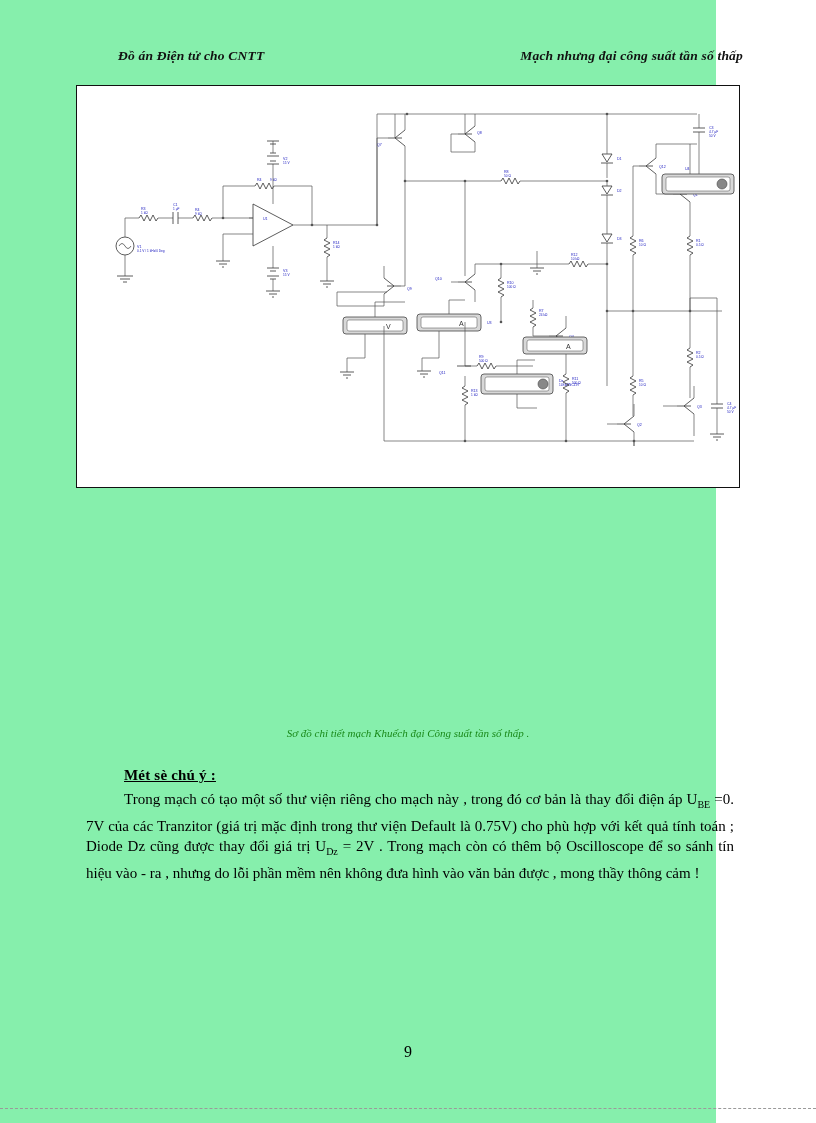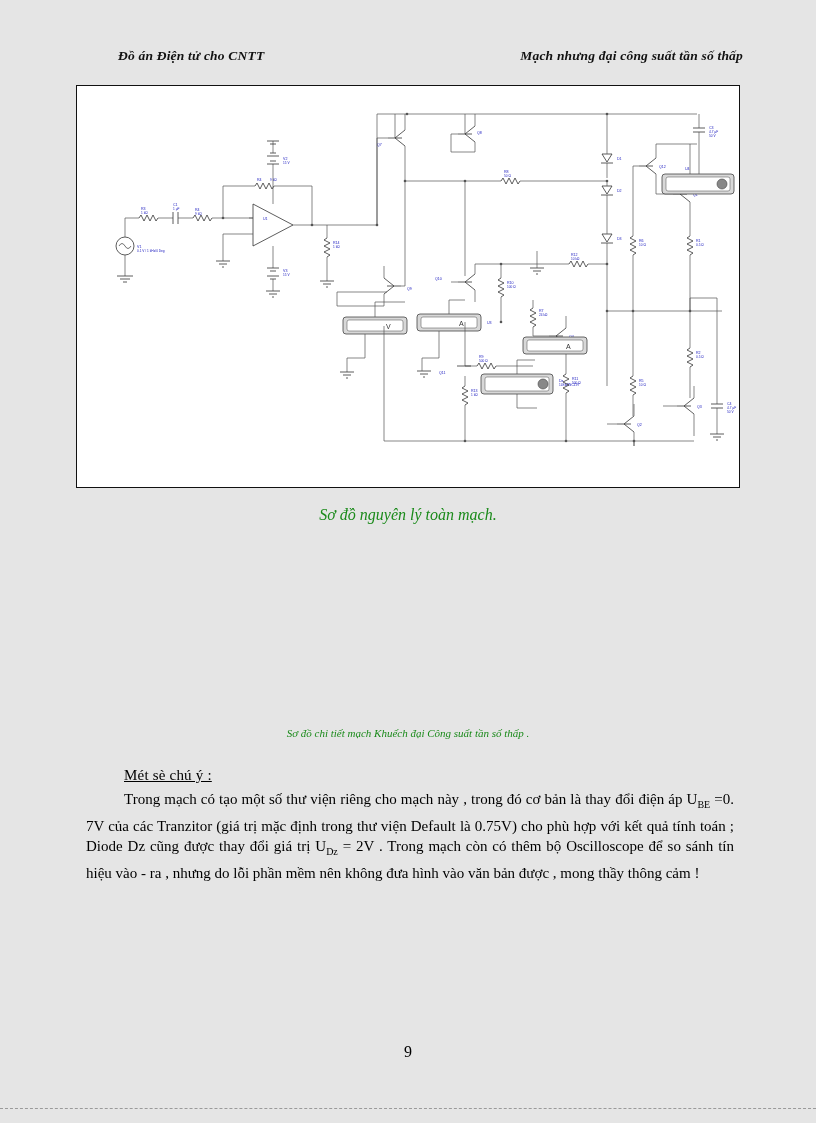--- a/index.html
+++ b/index.html
@@ -11,23 +11,23 @@
     width: 816px;
     height: 1123px;
     position: relative;
     font-family: "Liberation Serif", serif;
     color: #000000;
     overflow: hidden;
   }
   .page {
     position: absolute;
     left: 0; top: 0;
-    width: 816px;
+    width: 716px;
     height: 1123px;
-    background: #e5e5e5;
+    background: #86efac;
   }
 
   
   .header {
     position: absolute;
     left: 118px;
     top: 48px;
     width: 625px;
     display: flex;
     justify-content: space-between;
@@ -74,21 +74,21 @@
     top: 727px;
     width: 816px;
     font-size: 11px;
   }
 
   
   .note-title {
     position: absolute;
     left: 124px;
     top: 767px;
-    font-weight: normal;
+    font-weight: bold;
     font-size: 15px;
     text-decoration: underline;
     letter-spacing: 0.2px;
   }
   .note-body {
     position: absolute;
     left: 86px;
     top: 789px;
     width: 648px;
     font-size: 15px;
@@ -574,21 +574,20 @@
         <line x1="456" y1="185" x2="464" y2="185" class="comp"></line>
         <line x1="459" y1="188" x2="461" y2="188" class="comp"></line>
         <line x1="460" y1="165" x2="460" y2="182" class="wire"></line>
       </g>
 
       <line x1="300" y1="52" x2="300" y2="139" class="wire"></line>
 
     </svg>
   </div>
 
-  <div class="caption caption-1">Sơ đồ nguyên lý toàn mạch.</div>
 
   <div class="caption caption-2">Sơ đồ chi tiết mạch Khuếch đại Công suất tần số thấp .</div>
 
   <div class="note-title">Mét sè chú ý :</div>
   <div class="note-body">
     <span>Trong mạch có tạo một số thư viện riêng cho mạch này , trong đó cơ bản là thay đổi điện áp U</span><sub>BE</sub><span> =0. 7V của các Tranzitor  (giá trị mặc định trong thư viện Default là 0.75V) cho phù hợp với kết quả tính toán ; Diode Dz cũng được thay đổi giá trị U</span><sub>Dz</sub><span> = 2V . Trong mạch còn có thêm bộ Oscilloscope để so sánh tín hiệu vào  - ra , nhưng do lỗi phần mềm nên không đưa hình vào văn  bản được , mong thầy thông cảm !</span>
   </div>
 
   <div class="page-number">9</div>
 

